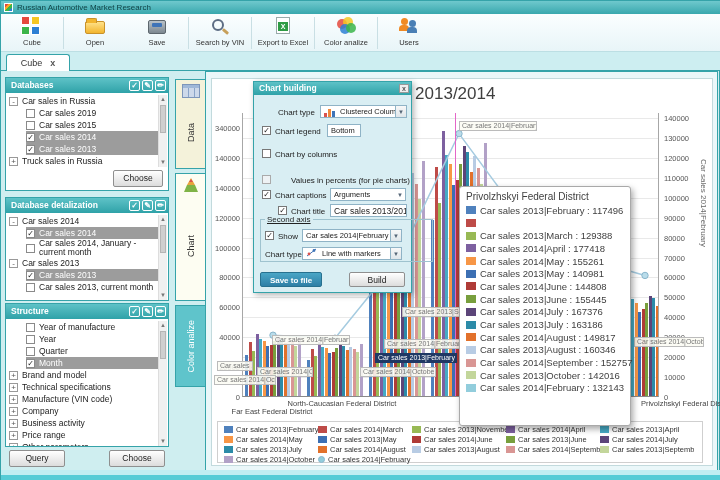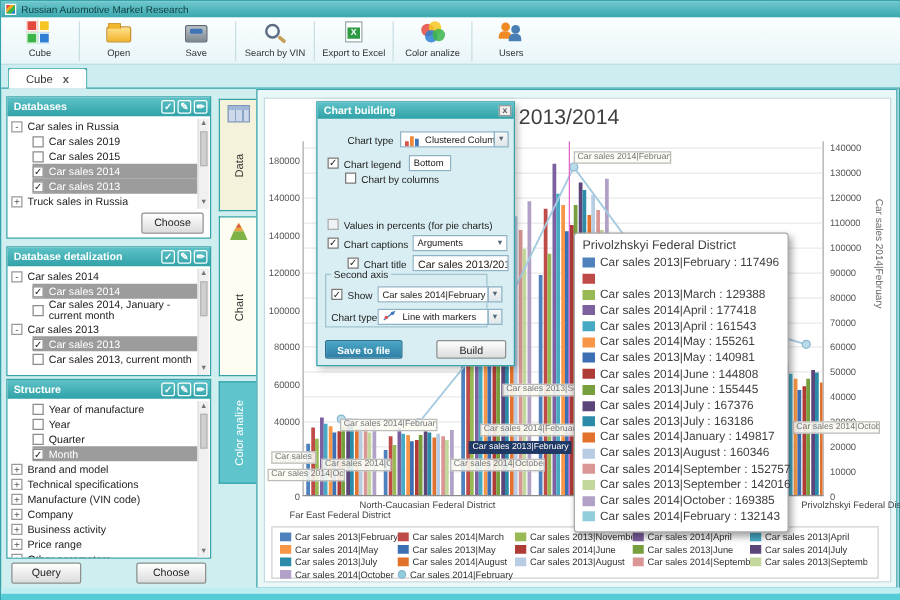--- a/index.html
+++ b/index.html
@@ -113,21 +113,21 @@
   .dcheck { position:absolute; width:9px; height:9px; border:1px solid #777; background:#fff; font-size:8px;
     line-height:8px; text-align:center; color:#222; }
   .dcheck.dis { border-color:#aaa; background:#eef2f4; }
   .dlabel { position:absolute; font-size:8px; color:#222; }
   .combo { position:absolute; height:13px; background:#fff; border:1px solid #8fb3c6; font-size:7.5px; color:#222;
     line-height:12px; padding-left:3px; white-space:nowrap; overflow:hidden; }
   .combo .cicon { display:inline-block; vertical-align:-1px; margin-right:2px; }
   .combo-arrow { position:absolute; height:13px; width:12px; background:linear-gradient(#f8f8f8,#dfe6ea);
     border:1px solid #8fb3c6; color:#567; font-size:6px; text-align:center; line-height:12px; }
   .mini-bars i { display:inline-block; width:3px; margin-right:1px; vertical-align:bottom; }
-  fieldset#secondaxis { position:absolute; left:6px; top:133px; width:130px; height:47px; border:1px solid #9fc3cf; }
+  fieldset#secondaxis { position:absolute; left:6px; top:133px; width:173px; height:47px; border:1px solid #9fc3cf;text-decoration:underline; }
   fieldset#secondaxis legend { font-size:8px; color:#222; padding:0 2px; margin-left:4px; }
   .dbtn-save { position:absolute; left:6px; top:190px; width:62px; height:15px; background:linear-gradient(#4aa6c6,#2f7fa6);
     color:#fff; font-size:8px; font-weight:bold; text-align:center; line-height:15px; border:1px solid #27718f; border-radius:2px; }
   .dbtn-build { position:absolute; right:6px; top:190px; width:56px; height:15px; }
 
   
   #status1 { position:absolute; left:0; top:469px; width:720px; height:5px; background:#bfeef2; }
   #status2 { position:absolute; left:0; top:474px; width:720px; height:6px; background:#54ccd6; }
 </style>
 </head>
@@ -384,21 +384,21 @@
       <div id="pticks">
           <div class="ptick" style="left: 2px; top: 314px;">0</div>
           <div class="ptick" style="left: 2px; top: 284.105px;">20000</div>
           <div class="ptick" style="left: 2px; top: 254.211px;">40000</div>
           <div class="ptick" style="left: 2px; top: 224.316px;">60000</div>
           <div class="ptick" style="left: 2px; top: 194.421px;">80000</div>
           <div class="ptick" style="left: 2px; top: 164.526px;">100000</div>
           <div class="ptick" style="left: 2px; top: 134.632px;">120000</div>
           <div class="ptick" style="left: 2px; top: 104.737px;">140000</div>
           <div class="ptick" style="left: 2px; top: 74.8421px;">140000</div>
-          <div class="ptick" style="left: 2px; top: 44.9474px;">180000</div>
+          <div class="ptick" style="left: 2px; top: 44.9474px;">340000</div>
         </div>
       <div id="sticks">
           <div class="stick" style="top: 314px;">0</div>
           <div class="stick" style="top: 294.071px;">10000</div>
           <div class="stick" style="top: 274.143px;">20000</div>
           <div class="stick" style="top: 254.214px;">30000</div>
           <div class="stick" style="top: 234.286px;">40000</div>
           <div class="stick" style="top: 214.357px;">50000</div>
           <div class="stick" style="top: 194.429px;">60000</div>
           <div class="stick" style="top: 174.5px;">70000</div>
@@ -647,24 +647,20 @@
             </div>
             <div class="trowt">
               <span class="chip" style="background:#98B954;"></span>
               <span>Car sales 2013|March : 129388</span>
             </div>
             <div class="trowt">
               <span class="chip" style="background:#7D60A0;"></span>
               <span>Car sales 2014|April : 177418</span>
             </div>
             <div class="trowt">
-              <span class="chip" style="background:#46AAC5;"></span>
-              <span>Car sales 2013|April : 161543</span>
-            </div>
-            <div class="trowt">
               <span class="chip" style="background:#F79646;"></span>
               <span>Car sales 2014|May : 155261</span>
             </div>
             <div class="trowt">
               <span class="chip" style="background:#3C6FB3;"></span>
               <span>Car sales 2013|May : 140981</span>
             </div>
             <div class="trowt">
               <span class="chip" style="background:#AF3B37;"></span>
               <span>Car sales 2014|June : 144808</span>
@@ -676,37 +672,33 @@
             <div class="trowt">
               <span class="chip" style="background:#5C4579;"></span>
               <span>Car sales 2014|July : 167376</span>
             </div>
             <div class="trowt">
               <span class="chip" style="background:#2C8BA8;"></span>
               <span>Car sales 2013|July : 163186</span>
             </div>
             <div class="trowt">
               <span class="chip" style="background:#E2712B;"></span>
-              <span>Car sales 2014|January : 149817</span>
+              <span>Car sales 2014|August : 149817</span>
             </div>
             <div class="trowt">
               <span class="chip" style="background:#B8CCE4;"></span>
               <span>Car sales 2013|August : 160346</span>
             </div>
             <div class="trowt">
               <span class="chip" style="background:#D99694;"></span>
               <span>Car sales 2014|September : 152757</span>
             </div>
             <div class="trowt">
               <span class="chip" style="background:#C3D69B;"></span>
-              <span>Car sales 2013|September : 142016</span>
-            </div>
-            <div class="trowt">
-              <span class="chip" style="background:#B2A1C7;"></span>
-              <span>Car sales 2014|October : 169385</span>
+              <span>Car sales 2013|October : 142016</span>
             </div>
             <div class="trowt">
               <span class="chip" style="background:#92CDDC;"></span>
               <span>Car sales 2014|February : 132143</span>
             </div>
           </div>
       </div>
     </div>
   </div>
 
@@ -727,29 +719,29 @@
 
     <div class="drow" style="top:42px;">
       <span class="dcheck" style="left:8px;top:2px;">✓</span>
       <span class="dlabel" style="left:21px;top:3px;">Chart legend</span>
       <span class="combo" style="left:73px;top:0;width:34px;">
         <span>Bottom</span>
         
       </span>
     </div>
 
-    <div class="drow" style="top:54px;margin-left:14px;">
+    <div class="drow" style="top:65px;">
       <span class="dcheck" style="left:8px;top:2px;"></span>
       <span class="dlabel" style="left:21px;top:3px;">Chart by columns</span>
     </div>
 
 
     <div class="drow" style="top:91px;">
       <span class="dcheck dis" style="left:8px;top:2px;"></span>
-      <span class="dlabel" style="left:21px;top:3px;">Values in percents (for pie charts)</span>
+      <span class="dlabel" style="left:37px;top:3px;">Values in percents (for pie charts)</span>
     </div>
 
     <div class="drow" style="top:106px;">
       <span class="dcheck" style="left:8px;top:2px;">✓</span>
       <span class="dlabel" style="left:21px;top:3px;">Chart captions</span>
       <span class="combo" style="left:76px;top:0;width:76px;">
         <span>Arguments</span>
         <span style="float:right;margin-right:2px;font-size:6px;color:#567;">▼</span>
       </span>
     </div>

